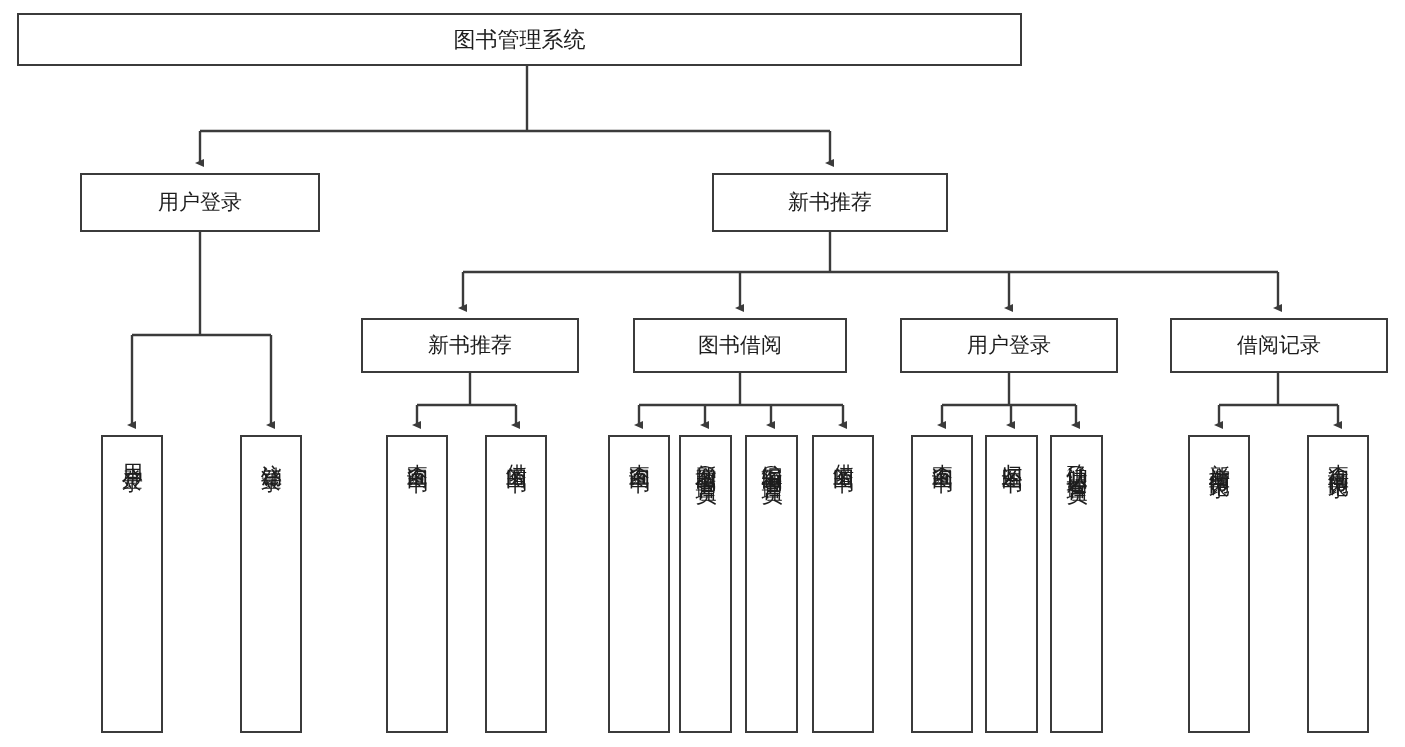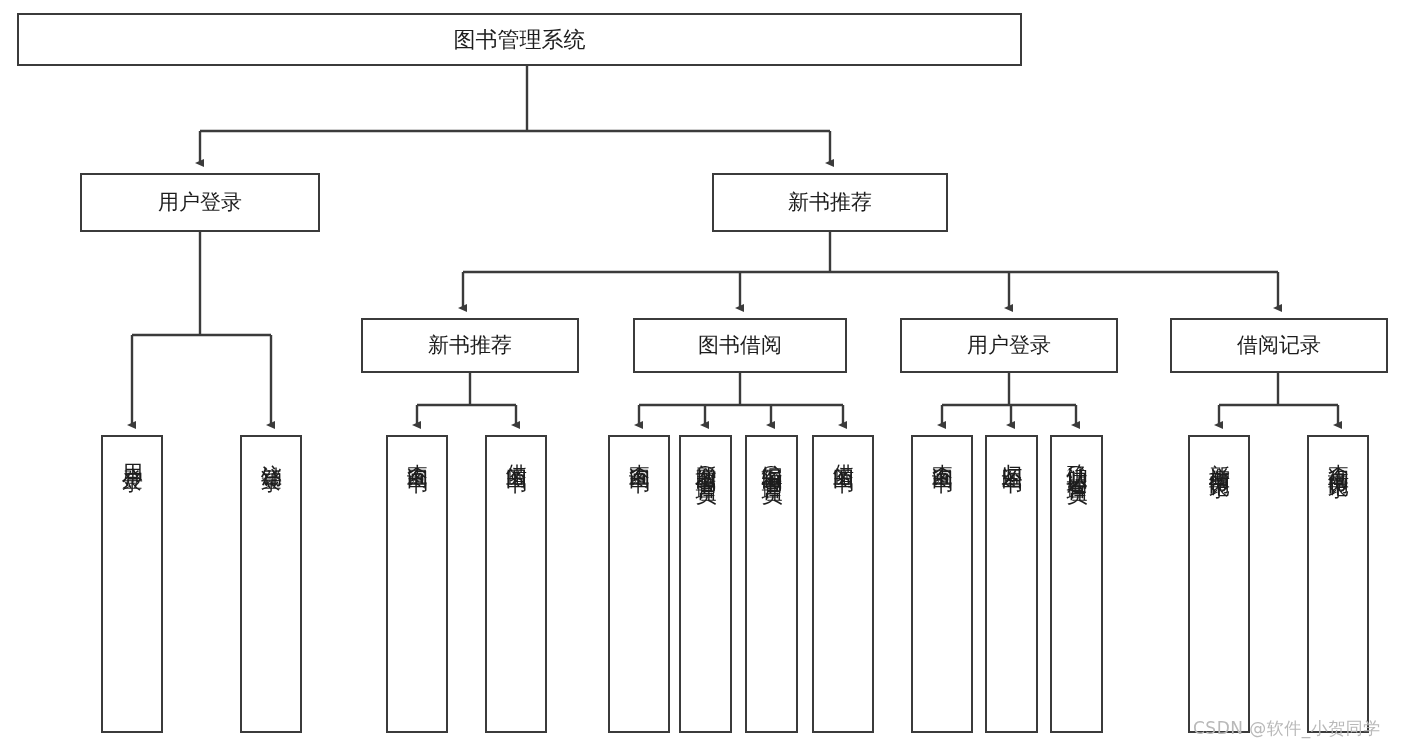--- a/index.html
+++ b/index.html
@@ -177,15 +177,14 @@
   <div class="node leaf" style="left:1050px;top:435px;width:53px;height:298px;">
     <span class="label">确认归还（管理员）</span>
   </div>
   <div class="node leaf" style="left:1188px;top:435px;width:62px;height:298px;">
     <span class="label">新增借阅记录</span>
   </div>
   <div class="node leaf" style="left:1307px;top:435px;width:62px;height:298px;">
     <span class="label">查询借阅记录</span>
   </div>
 
-  <div class="watermark" style="left:1193px;top:717px;">CSDN @软件_小贺同学</div>
 
 </div>
 
 </body></html>

